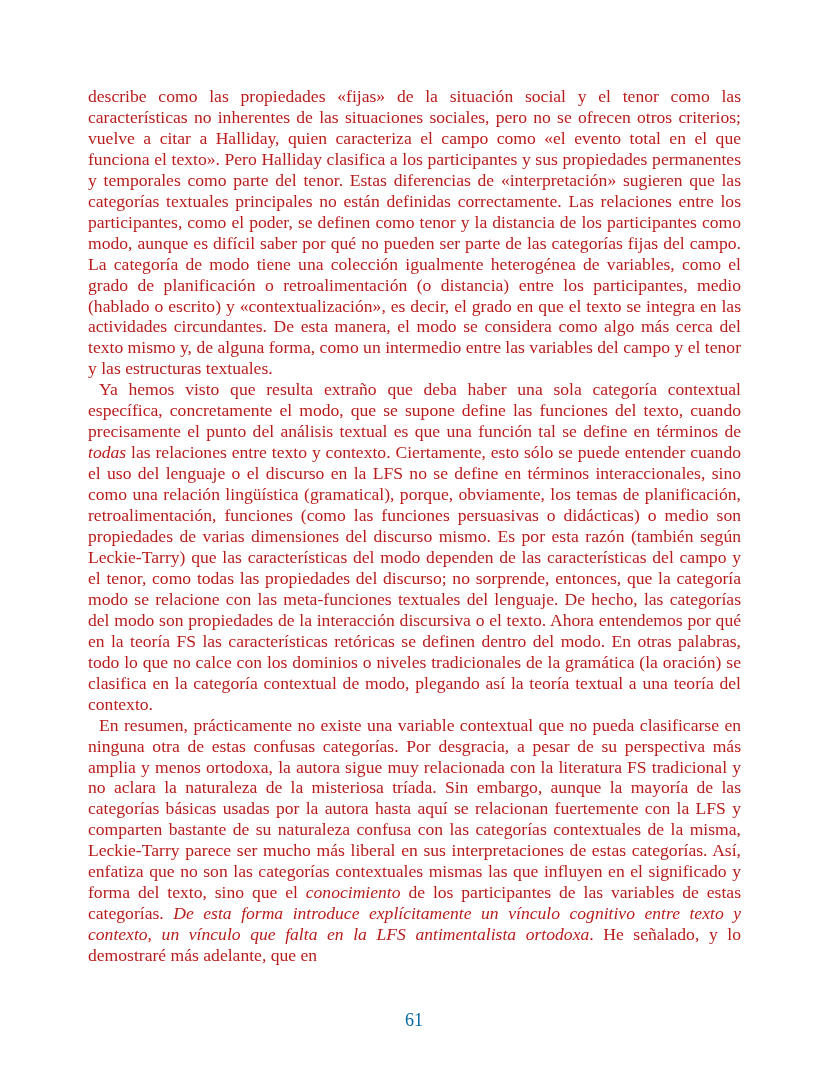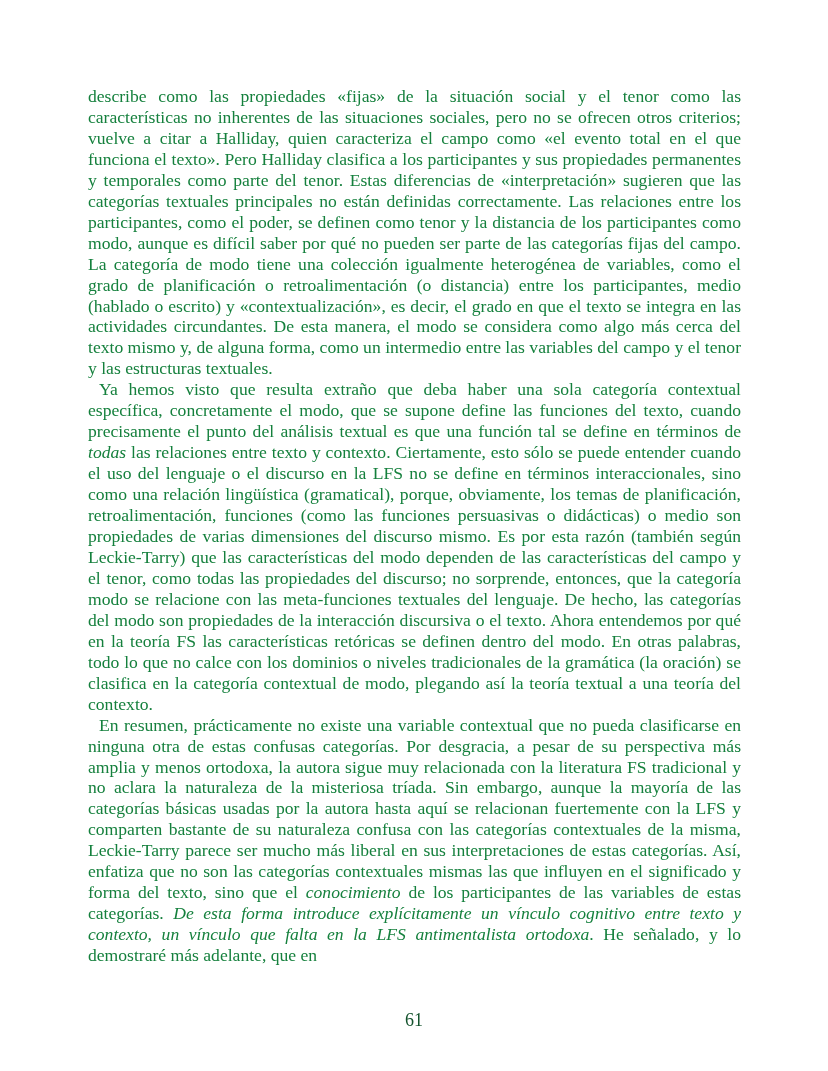--- a/index.html
+++ b/index.html
@@ -5,33 +5,33 @@
   html, body { margin: 0; padding: 0; background: #ffffff; }
   body { width: 828px; height: 1071px; position: relative; overflow: hidden; }
   .page {
     position: absolute;
     left: 88px;
     top: 86px;
     width: 653px;
     font-family: "Liberation Serif", serif;
     font-size: 17.6px;
     line-height: 20.95px;
-    color: #15803d;
+    color: #b91c1c;
     text-align: justify;
   }
   .para { margin: 0; }
   .para.indent { text-indent: 11px; }
   .page-number {
     position: absolute;
     left: 0; width: 828px;
     top: 1010px;
     text-align: center;
     font-family: "Liberation Serif", serif;
     font-size: 18px;
-    color: #14532d;
+    color: #0369a1;
   }
   i { }
 </style>
 </head>
 <body>
 
 <div class="page">
   <p class="para">
     <span>describe como las propiedades «fijas» de la situación social y el tenor como las características no inherentes de las situaciones sociales, pero no se ofrecen otros criterios; vuelve a citar a Halliday, quien caracteriza el campo como «el evento total en el que funciona el texto». Pero Halliday clasifica a los participantes y sus propiedades permanentes y temporales como parte del tenor. Estas diferencias de «interpretación» sugieren que las categorías textuales principales no están definidas correctamente. Las relaciones entre los participantes, como el poder, se definen como tenor y la distancia de los participantes como modo, aunque es difícil saber por qué no pueden ser parte de las categorías fijas del campo. La categoría de modo tiene una colección igualmente heterogénea de variables, como el grado de planificación o retroalimentación (o distancia) entre los participantes, medio (hablado o escrito) y «contextualización», es decir, el grado en que el texto se integra en las actividades circundantes. De esta manera, el modo se considera como algo más cerca del texto mismo y, de alguna forma, como un intermedio entre las variables del campo y el tenor y las estructuras textuales.</span>
   </p>

